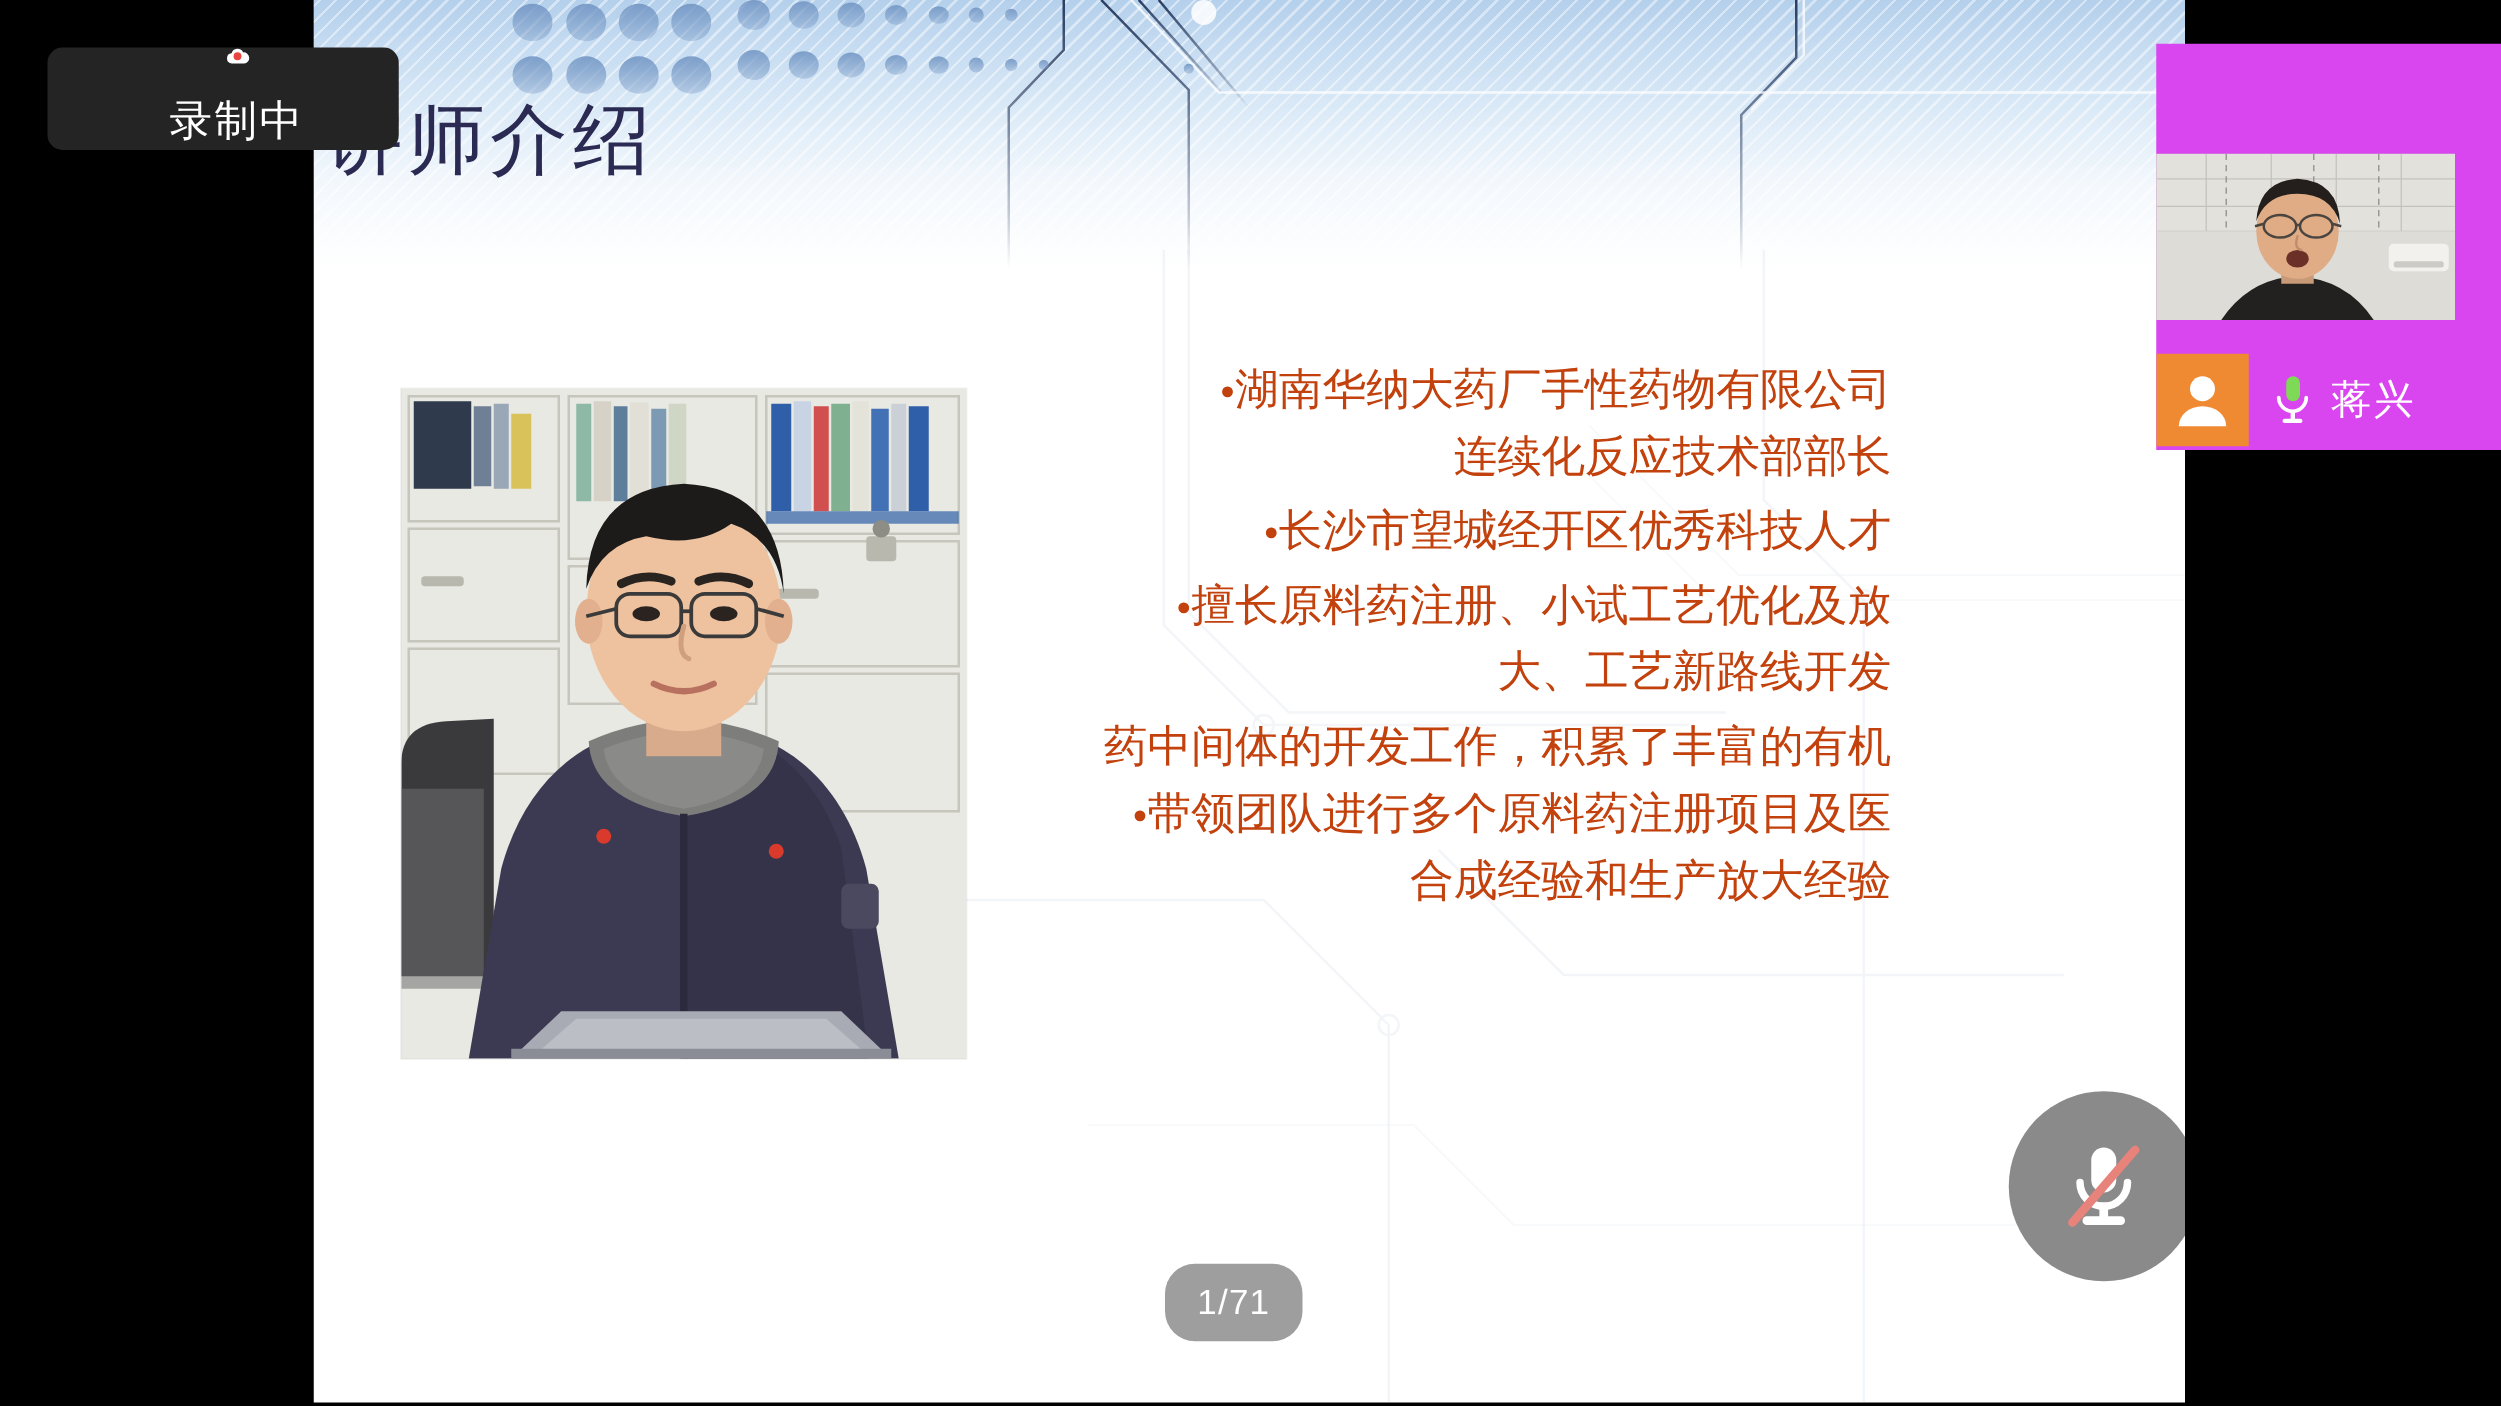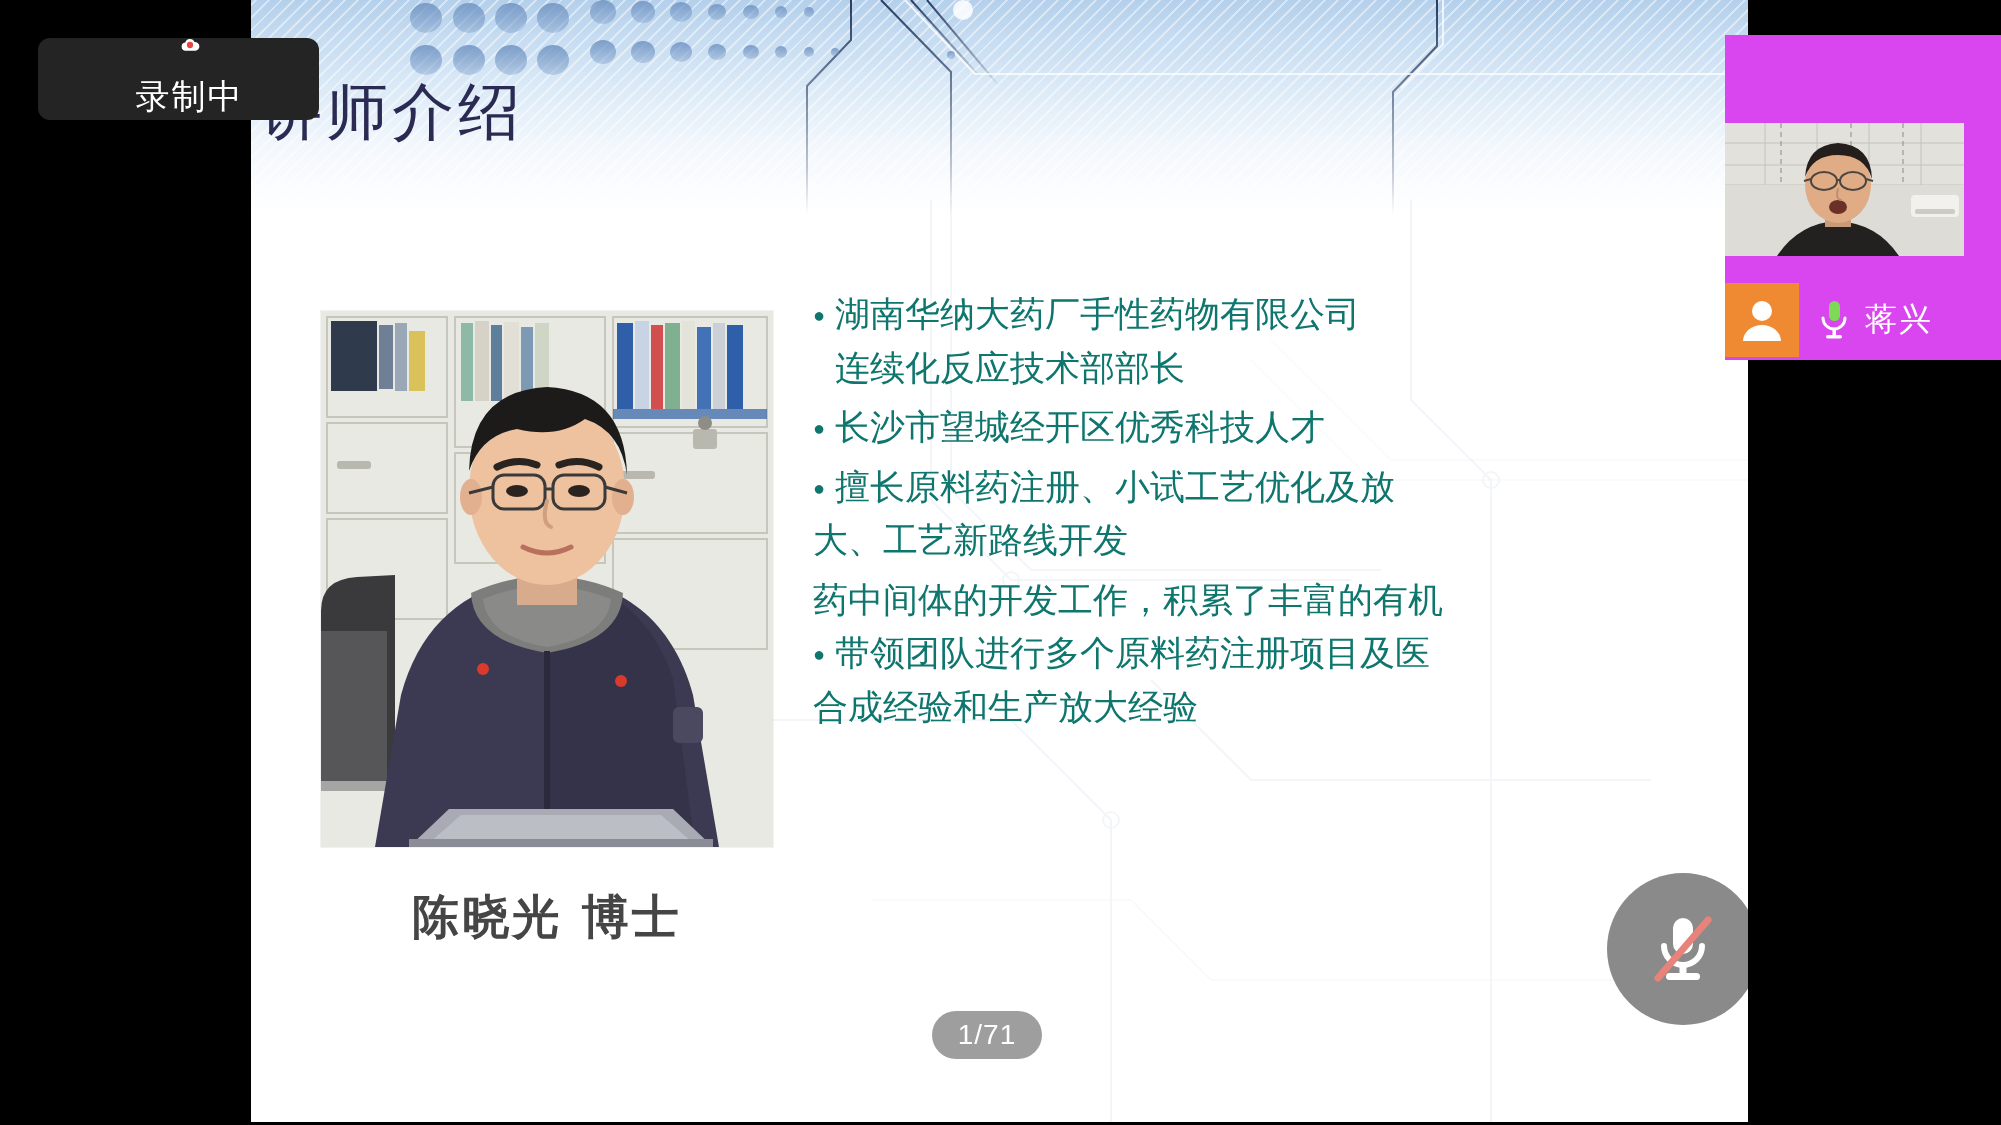--- a/index.html
+++ b/index.html
@@ -113,24 +113,25 @@
     color: #454545;
     font-family: "DejaVu Sans", "Liberation Sans", sans-serif;
   }
 
   
   .bio {
     position: absolute;
     left: 562px;
     top: 288px;
     width: 700px;
-    color: #0f766e;
+    color: #c2410c;
     font-size: 35px;
     line-height: 1.53;
-    font-family: Liberation Serif, serif;
+    font-family: Liberation Mono, monospace;
+    text-align: right;
   }
   .bio-item { margin: 0 0 6px 0; }
   .bio-line { display: block; white-space: nowrap; }
   .bio-line.cont { padding-left: 22px; }
   .bio-line.nopad { padding-left: 0px; }
   .bdot {
     display: inline-block;
     width: 22px;
   }
   .bdot::before {
@@ -138,21 +139,21 @@
     font-size: 20px;
     vertical-align: 4px;
   }
 
   
   .page-pill {
     position: absolute;
     left: 681px;
     top: 1011px;
     min-width: 110px;
-    height: 48px;
+    height: 62px;
     border-radius: 24px;
     background: rgba(120,120,120,0.72);
     color: #ffffff;
     font-size: 28px;
     display: flex;
     align-items: center;
     justify-content: center;
     letter-spacing: 1px;
     padding: 0 16px;
     box-sizing: border-box;
@@ -438,21 +439,20 @@
         <path d="M226,190 Q220,212 230,216" stroke="#cf9f7e" stroke-width="4" fill="none" stroke-linecap="round"></path>
 
         <path d="M202,236 Q226,248 250,236" stroke="#b9715f" stroke-width="5" fill="none" stroke-linecap="round"></path>
 
         <path d="M128,498 L352,498 L392,536 L88,536 Z" fill="#a9abb4"></path>
         <path d="M140,504 L340,504 L372,532 L108,532 Z" fill="#bcbec6"></path>
         <rect x="88" y="528" width="304" height="10" fill="#8b8d96"></rect>
       </svg>
     </div>
 
-    <div class="speaker-name">陈晓光  博士</div>
 
     <div class="bio">
 
       <div class="bio-item">
         <span class="bio-line"><span class="bdot"></span><span>湖南华纳大药厂手性药物有限公司</span></span>
         <span class="bio-line cont"><span>连续化反应技术部部长</span></span>
       </div>
 
 
       <div class="bio-item">

